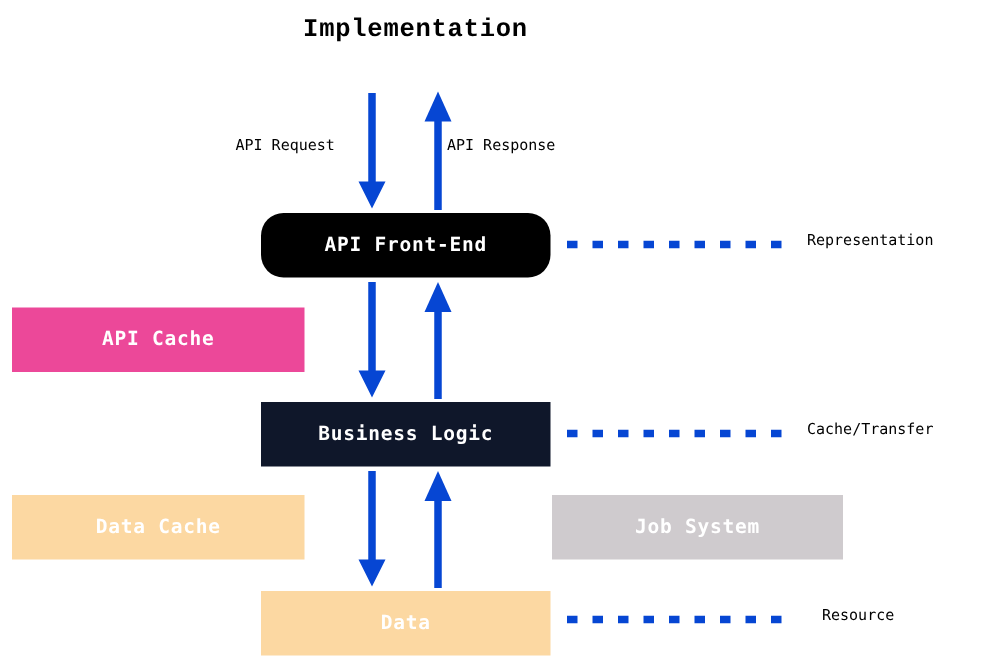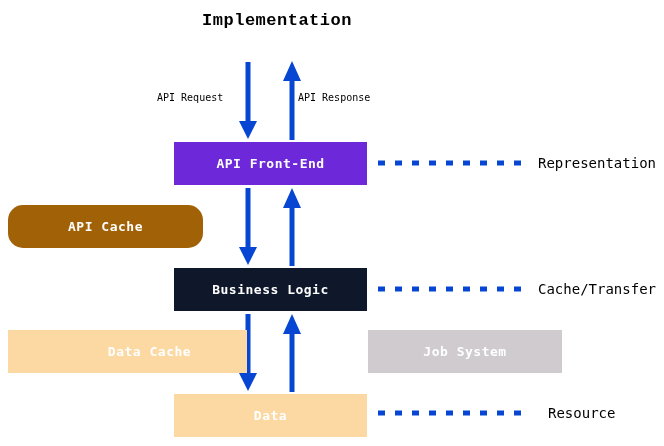--- a/index.html
+++ b/index.html
@@ -40,21 +40,21 @@
     letter-spacing: 0.5px;
   }
   .box.api-front-end  { left: 174px; top: 142px; width: 193px; height: 43px; }
   .box.api-cache      { left: 8px;   top: 205px; width: 195px; height: 43px; }
   .box.business-logic { left: 174px; top: 268px; width: 193px; height: 43px; }
   .box.data-cache     { left: 8px;   top: 330px; width: 195px; height: 43px; }
   .box.job-system     { left: 336px; top: 330px; width: 194px; height: 43px; margin-left: 32px; }
   .box.data           { left: 174px; top: 394px; width: 193px; height: 43px; }
   .layer-label {
     position: absolute;
-    font-size: 14px;
+    font-size: 10px;
     color: #000000;
     white-space: nowrap;
   }
   .layer-label.representation { left: 538px; top: 155px; }
   .layer-label.state-transfer { left: 538px; top: 281px; }
   .layer-label.resource       { left: 548px; top: 405px; }
   svg.overlay {
     position: absolute;
     left: 0; top: 0;
     width: 664px; height: 446px;
@@ -100,30 +100,30 @@
     <g>
       <line class="arrow-shaft" x1="292" y1="392" x2="292" y2="331" stroke="#0646D3"></line>
       <polygon points="283,334 301,334 292,314" fill="#0646D3"></polygon>
     </g>
 
     <line class="dash-line" x1="378" y1="163" x2="522" y2="163" stroke="#0646D3"></line>
     <line class="dash-line" x1="378" y1="289" x2="522" y2="289" stroke="#0646D3"></line>
     <line class="dash-line" x1="378" y1="413" x2="522" y2="413" stroke="#0646D3"></line>
   </svg>
 
-  <div class="box api-front-end" style="background-color: #6d28d9;">
+  <div class="box api-front-end" style="background-color: #000000; border-radius: 15px;">
     <span>API Front-End</span>
   </div>
-  <div class="box api-cache" style="background-color: #a16207; border-radius: 15px;">
+  <div class="box api-cache" style="background-color: #ec4899;">
     <span>API Cache</span>
   </div>
   <div class="box business-logic" style="background-color: #0f172a;">
     <span>Business Logic</span>
   </div>
-  <div class="box data-cache" style="background-color: rgb(252, 216, 162); padding-left: 44px;">
+  <div class="box data-cache" style="background-color: rgb(252, 216, 162);">
     <span>Data Cache</span>
   </div>
   <div class="box job-system" style="background-color: rgb(207, 203, 206);">
     <span>Job System</span>
   </div>
   <div class="box data" style="background-color: rgb(252, 216, 162);">
     <span>Data</span>
   </div>
 
   <div class="layer-label representation">Representation</div>

